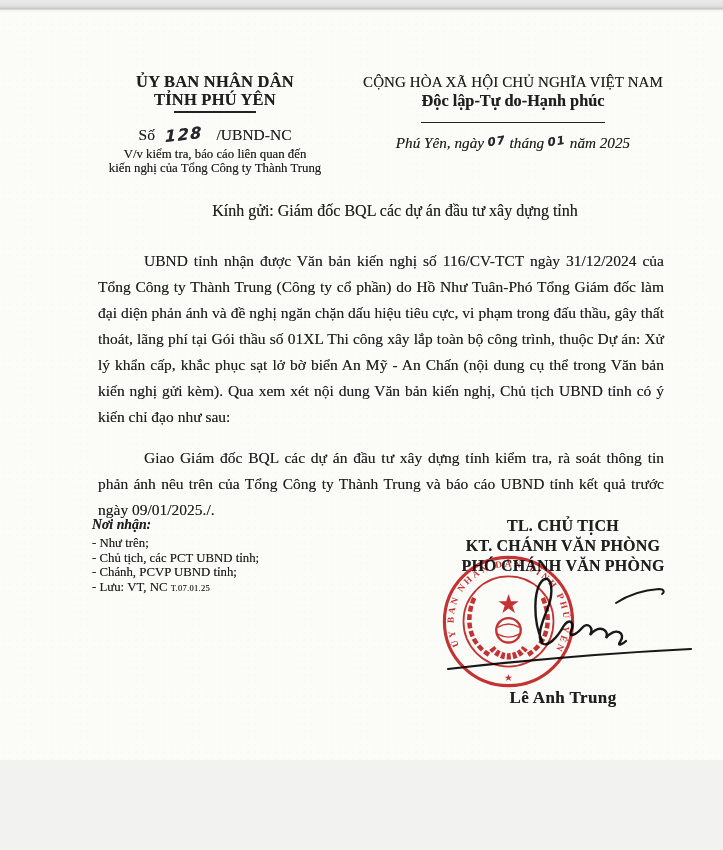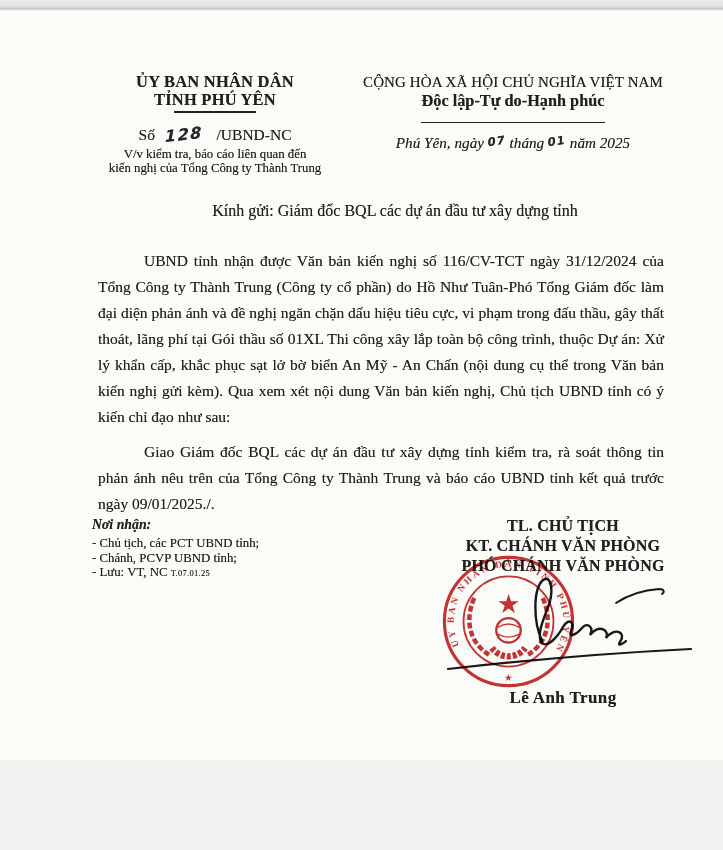--- a/index.html
+++ b/index.html
@@ -45,21 +45,21 @@
     font-size:11.5px;transform:rotate(-8deg) translateY(-3px);letter-spacing:1px;color:#26262c;
   }
 
   
   #salutation{position:absolute;left:130px;top:202px;width:530px;text-align:center;font-size:16px;}
 
   
   #body-text{position:absolute;left:98px;top:248px;width:566px;font-size:15.5px;line-height:26px;
     text-align:justify;}
   #body-text p{margin:0;text-indent:46px;}
-  #body-text p + p{margin-top:9px;}
+  #body-text p + p{margin-top:15px;}
 
   
   #recipients{position:absolute;left:92px;top:517px;width:270px;}
   #recipients-title{font-weight:bold;font-style:italic;font-size:13.8px;margin-bottom:3px;}
   .recipient-item{font-size:12.8px;line-height:14.6px;}
   #luu-note{font-size:8.5px;letter-spacing:.3px;text-align:center;}
 
   
   #signoff{position:absolute;left:400px;top:516px;width:326px;text-align:center;}
   .signoff-line{font-weight:bold;font-size:16px;line-height:20px;letter-spacing:.2px;}
@@ -107,20 +107,21 @@
 
   <div id="salutation" class="doc-text">Kính gửi: Giám đốc BQL các dự án đầu tư xây dựng tỉnh</div>
 
   <div id="body-text" class="doc-text">
     <p>UBND tỉnh nhận được Văn bản kiến nghị số 116/CV-TCT ngày 31/12/2024 của Tổng Công ty Thành Trung (Công ty cổ phần) do Hồ Như Tuân-Phó Tổng Giám đốc làm đại diện phản ánh và đề nghị ngăn chặn dấu hiệu tiêu cực, vi phạm trong đấu thầu, gây thất thoát, lãng phí tại Gói thầu số 01XL Thi công xây lắp toàn bộ công trình, thuộc Dự án: Xử lý khẩn cấp, khắc phục sạt lở bờ biển An Mỹ - An Chấn (nội dung cụ thể trong Văn bản kiến nghị gửi kèm). Qua xem xét nội dung Văn bản kiến nghị, Chủ tịch UBND tỉnh có ý kiến chỉ đạo như sau:</p>
     <p>Giao Giám đốc BQL các dự án đầu tư xây dựng tỉnh kiểm tra, rà soát thông tin phản ánh nêu trên của Tổng Công ty Thành Trung và báo cáo UBND tỉnh kết quả trước ngày 09/01/2025./.</p>
   </div>
 
   <div id="recipients" class="doc-text">
     <div id="recipients-title">Nơi nhận:</div>
+    <div class="recipient-item">- Như trên;</div>
     <div class="recipient-item">- Chủ tịch, các PCT UBND tỉnh;</div>
     <div class="recipient-item">- Chánh, PCVP UBND tỉnh;</div>
     <div class="recipient-item">
       <span>- Lưu: VT, NC</span>
       <span id="luu-note">T.07.01.25</span>
     </div>
   </div>
 
   <div id="signoff" class="doc-text">
     <div class="signoff-line">TL. CHỦ TỊCH</div>

